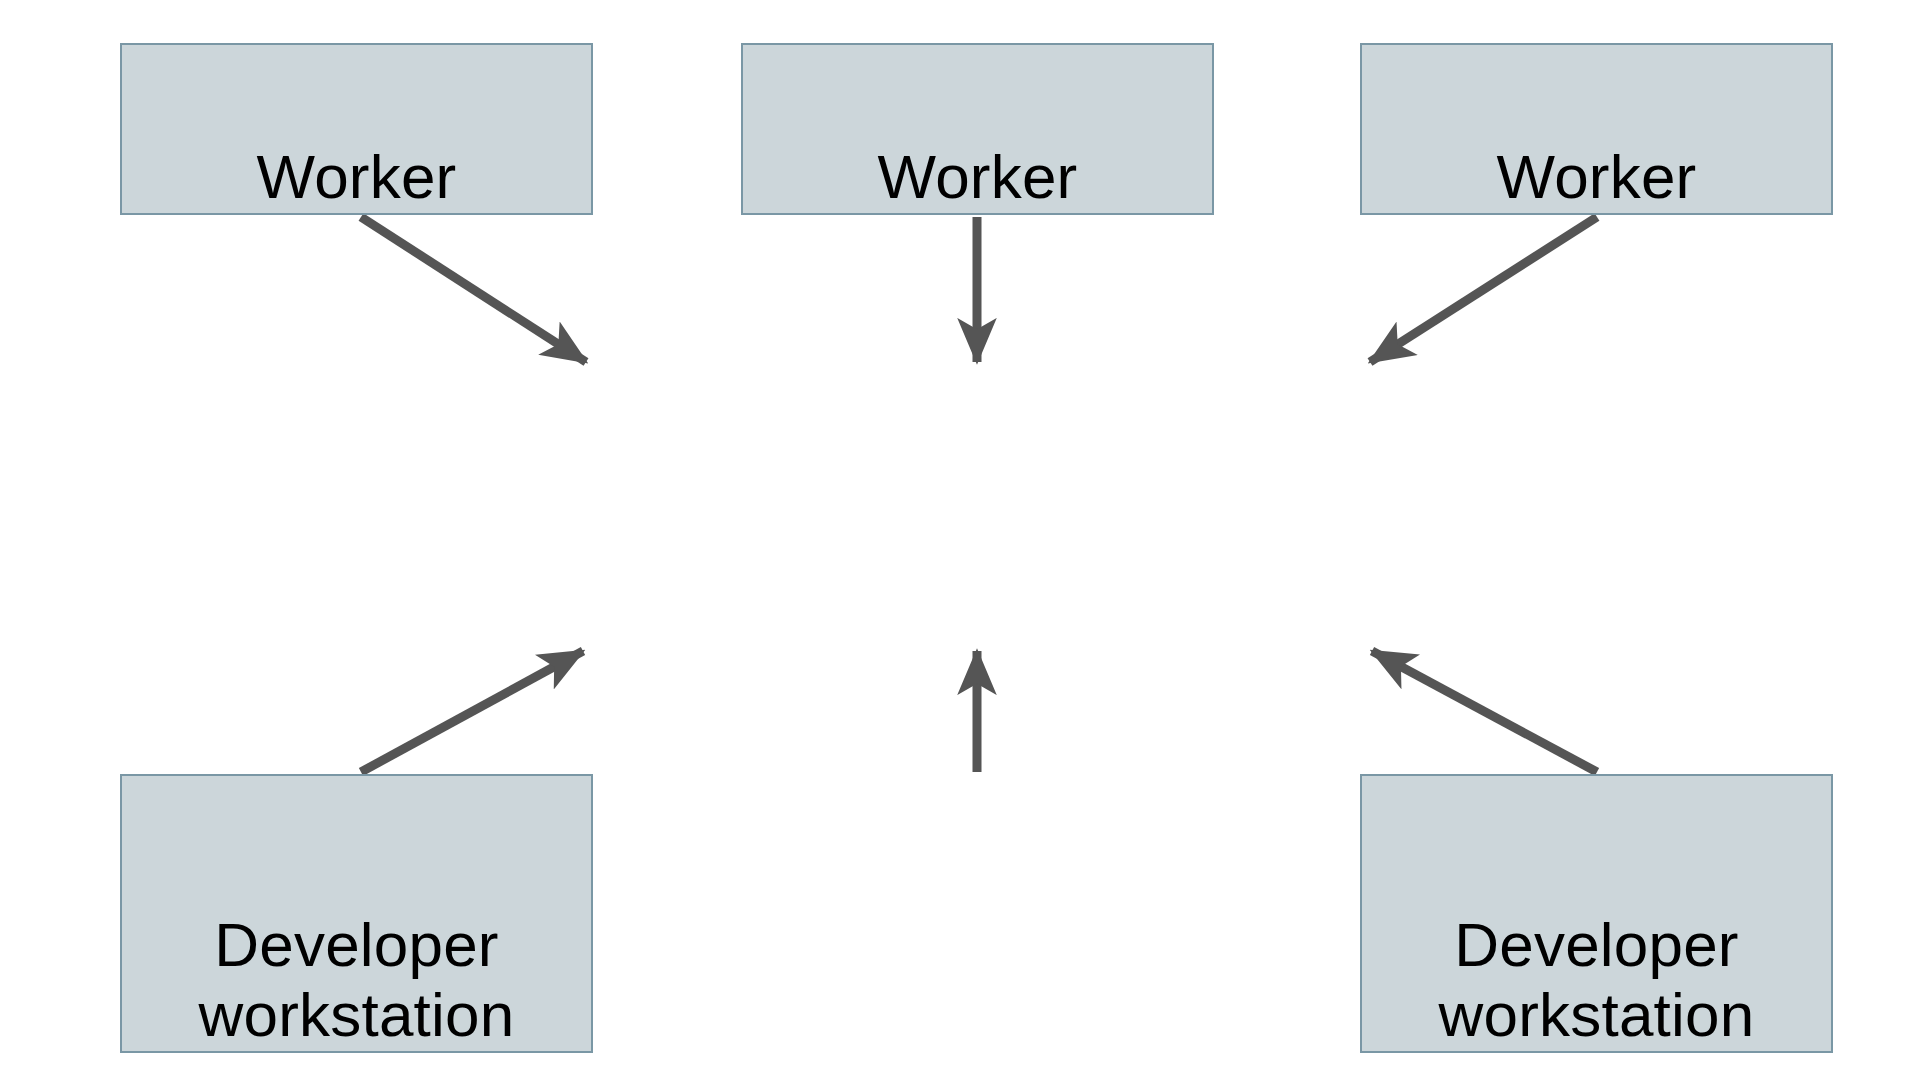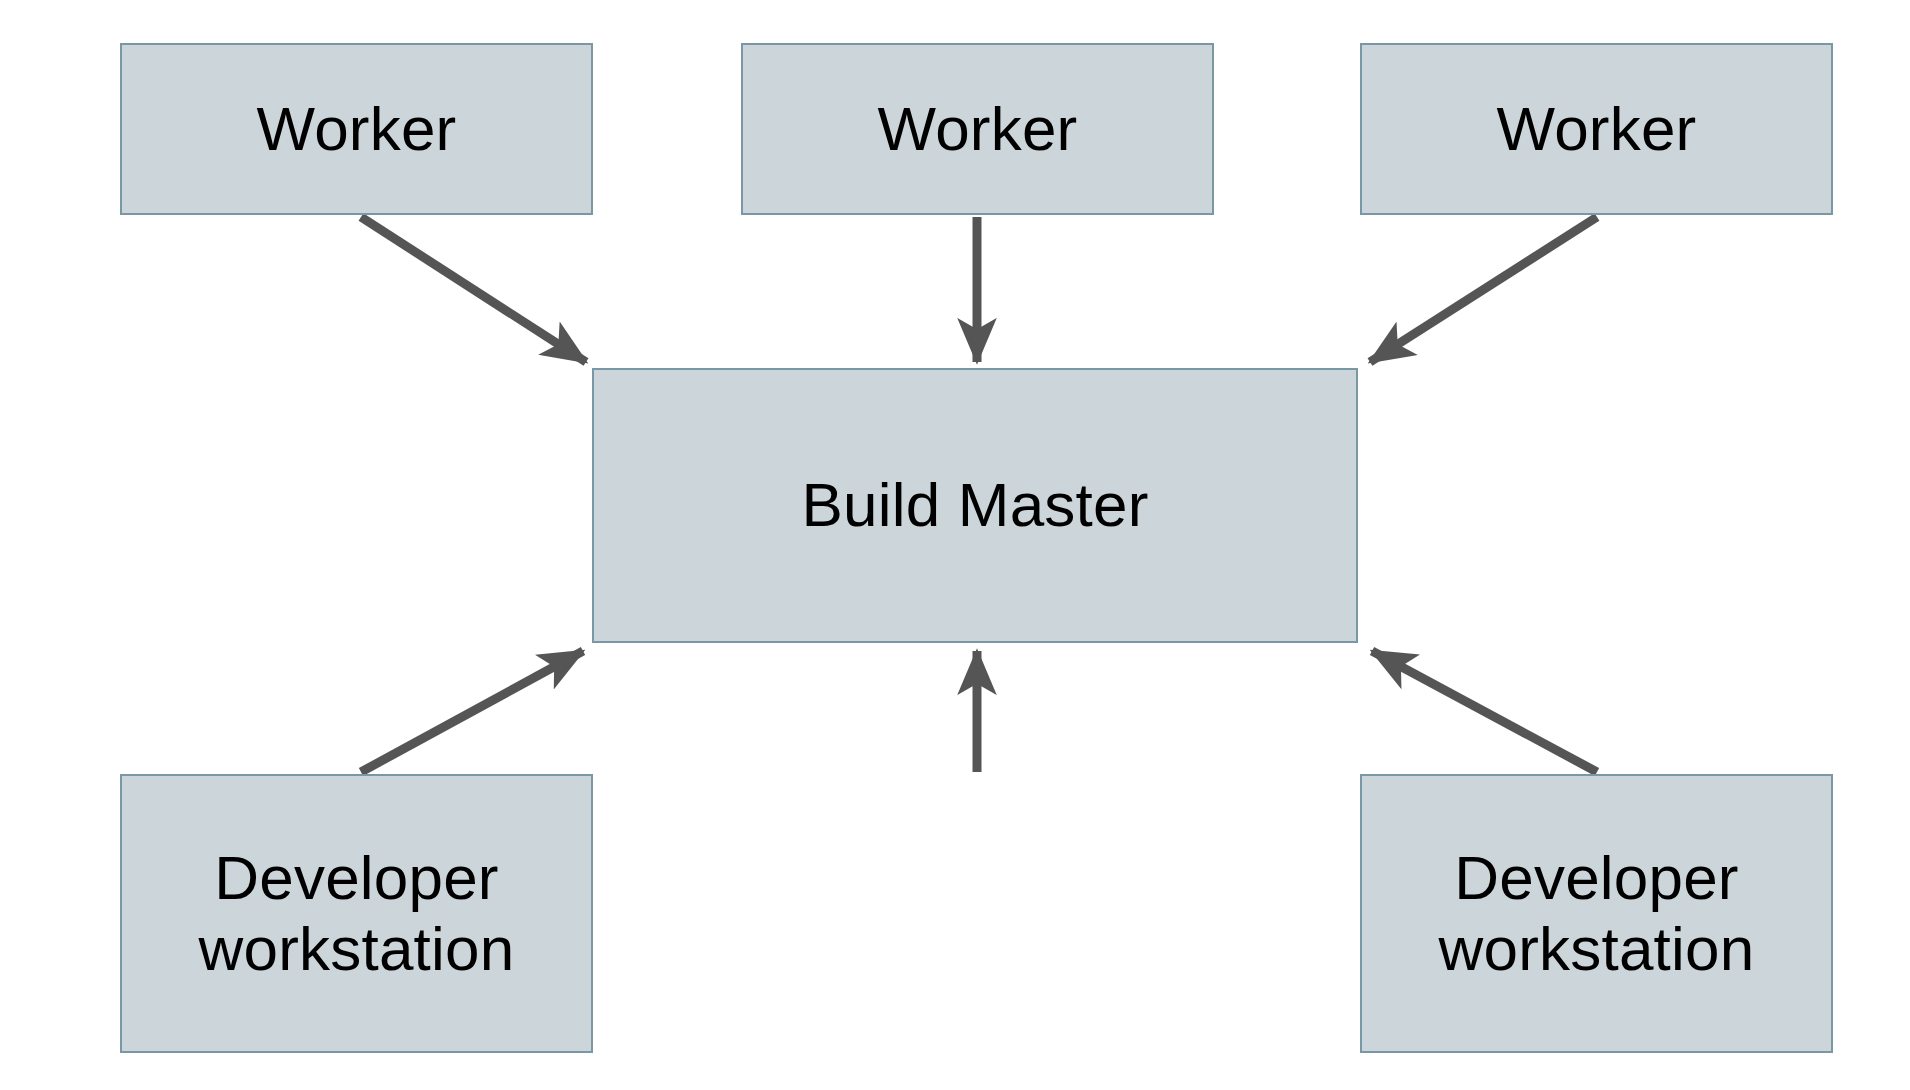--- a/index.html
+++ b/index.html
@@ -25,21 +25,21 @@
     left: 0;
     top: 0;
     width: 1910px;
     height: 1090px;
     pointer-events: none;
   }
   .node {
     position: absolute;
     box-sizing: border-box;
     display: flex;
-    align-items: center;
+    align-items: flex-end;
     justify-content: center;
     text-align: center;
     background: #ccd6da;
     border: 2px solid #7a97a5;
     color: #000000;
     font-size: 62px;
     line-height: 1.14;
     font-weight: 400;
     letter-spacing: 0.2px;
     white-space: pre-line;
@@ -89,23 +89,20 @@
   </div>
 
   <div class="node" id="node-worker-2">
     <span class="node-label">Worker</span>
   </div>
 
   <div class="node" id="node-worker-3">
     <span class="node-label">Worker</span>
   </div>
 
-  <div class="node" id="node-build-master">
-    <span class="node-label">Build Master</span>
-  </div>
 
   <div class="node" id="node-dev-ws-left">
     <span class="node-label">Developer
 workstation</span>
   </div>
 
 
   <div class="node" id="node-dev-ws-right">
     <span class="node-label">Developer
 workstation</span>

